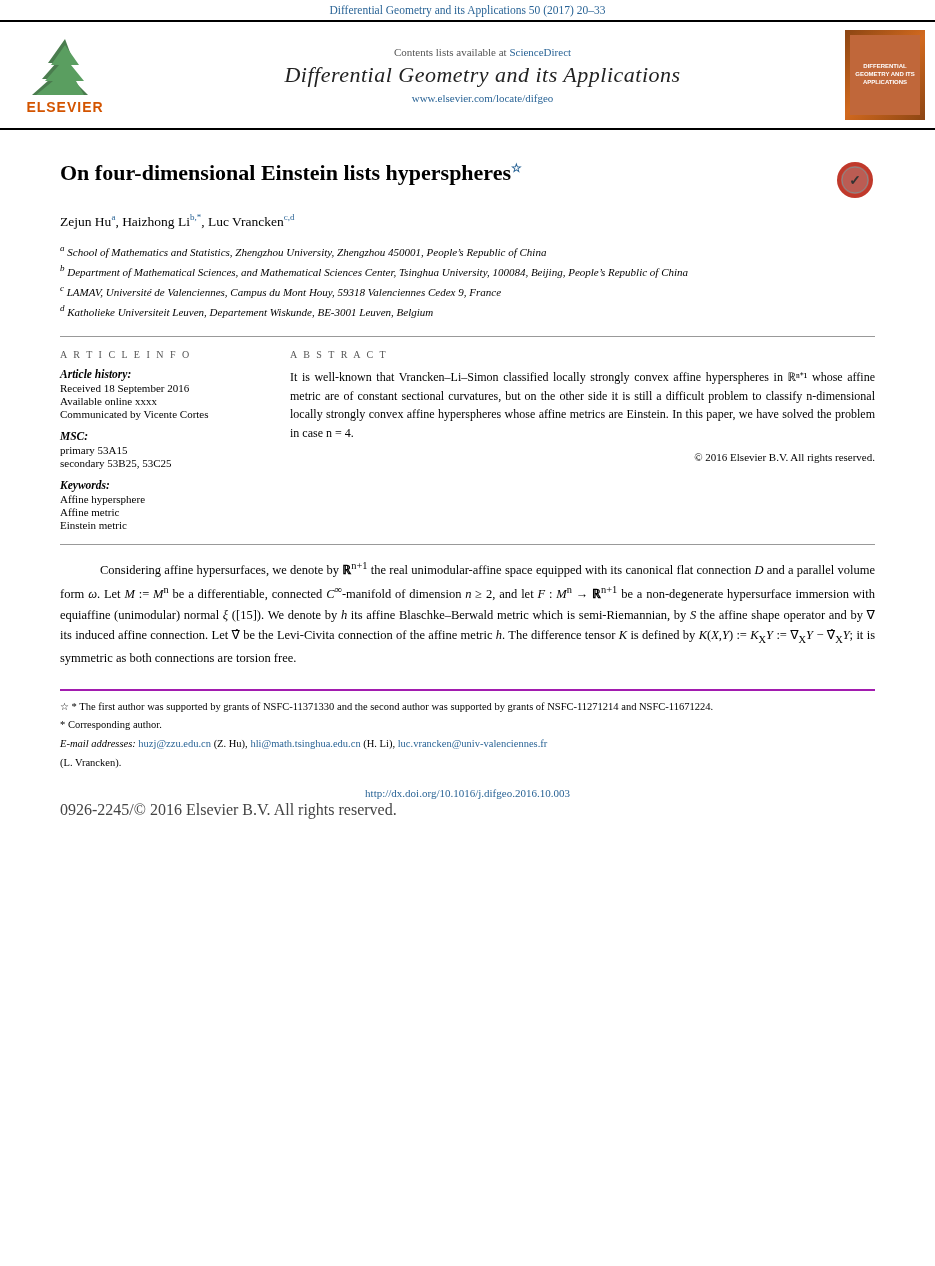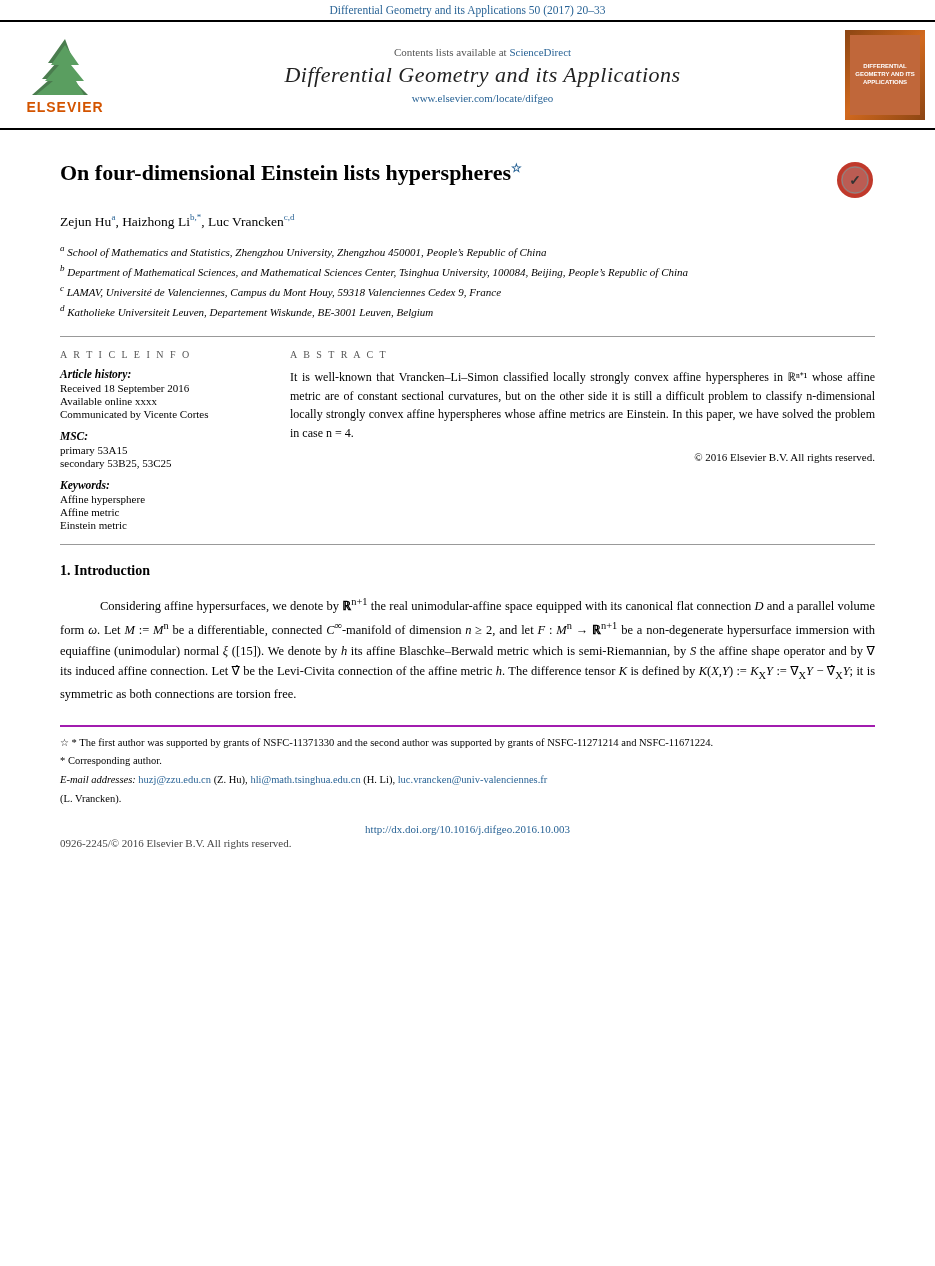--- a/index.html
+++ b/index.html
@@ -250,21 +250,21 @@
     .footer-links {
       margin-top: 16px;
       font-size: 11px;
     }
     .footer-doi {
       color: #2a6496;
       font-size: 11px;
       text-align: center;
     }
     .footer-copy {
-      font-size: 11px;
+      font-size: 16px;
       color: #444;
       margin-top: 2px;
     }
   </style>
 </head>
 <body>
 
 <div class="top-bar">
   <span>Differential Geometry and its Applications 50 (2017) 20–33</span>
 </div>
@@ -369,21 +369,20 @@
       <div class="section-label">A B S T R A C T</div>
       <div class="abstract-text">
         <span>It is well-known that Vrancken–Li–Simon classified locally strongly convex affine hyperspheres in ℝⁿ⁺¹ whose affine metric are of constant sectional curvatures, but on the other side it is still a difficult problem to classify n-dimensional locally strongly convex affine hyperspheres whose affine metrics are Einstein. In this paper, we have solved the problem in case n = 4.</span>
       </div>
       <div class="abstract-copyright">© 2016 Elsevier B.V. All rights reserved.</div>
     </div>
   </div>
 
   <hr class="hr">
 
-  <div class="section-heading">1. Introduction</div>
 
   <div class="paragraph">
     Considering affine hypersurfaces, we denote by <strong>ℝ</strong><sup>n+1</sup> the real unimodular-affine space equipped with its canonical flat connection <em>D</em> and a parallel volume form <em>ω</em>. Let <em>M</em> := <em>M</em><sup>n</sup> be a differentiable, connected <em>C</em><sup>∞</sup>-manifold of dimension <em>n</em> ≥ 2, and let <em>F</em> : <em>M</em><sup>n</sup> → <strong>ℝ</strong><sup>n+1</sup> be a non-degenerate hypersurface immersion with equiaffine (unimodular) normal <em>ξ</em> ([15]). We denote by <em>h</em> its affine Blaschke–Berwald metric which is semi-Riemannian, by <em>S</em> the affine shape operator and by ∇ its induced affine connection. Let ∇̂ be the Levi-Civita connection of the affine metric <em>h</em>. The difference tensor <em>K</em> is defined by <em>K</em>(<em>X</em>,<em>Y</em>) := <em>K</em><sub>X</sub><em>Y</em> := ∇<sub>X</sub><em>Y</em> − ∇̂<sub>X</sub><em>Y</em>; it is symmetric as both connections are torsion free.
   </div>
 
   <div class="footnote-section">
     <div class="footnote-line">
       <span class="footnote-star">☆</span>
       <span>* The first author was supported by grants of NSFC-11371330 and the second author was supported by grants of NSFC-11271214 and NSFC-11671224.</span>
     </div>

